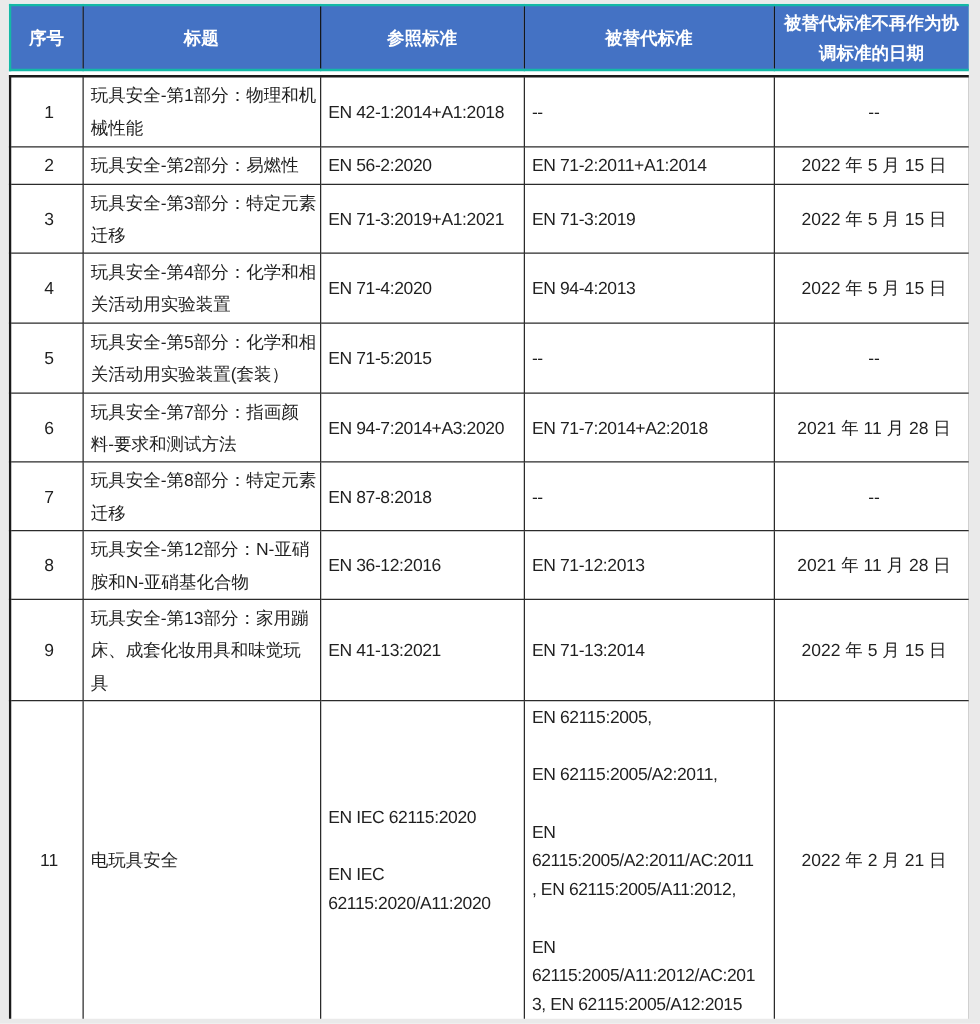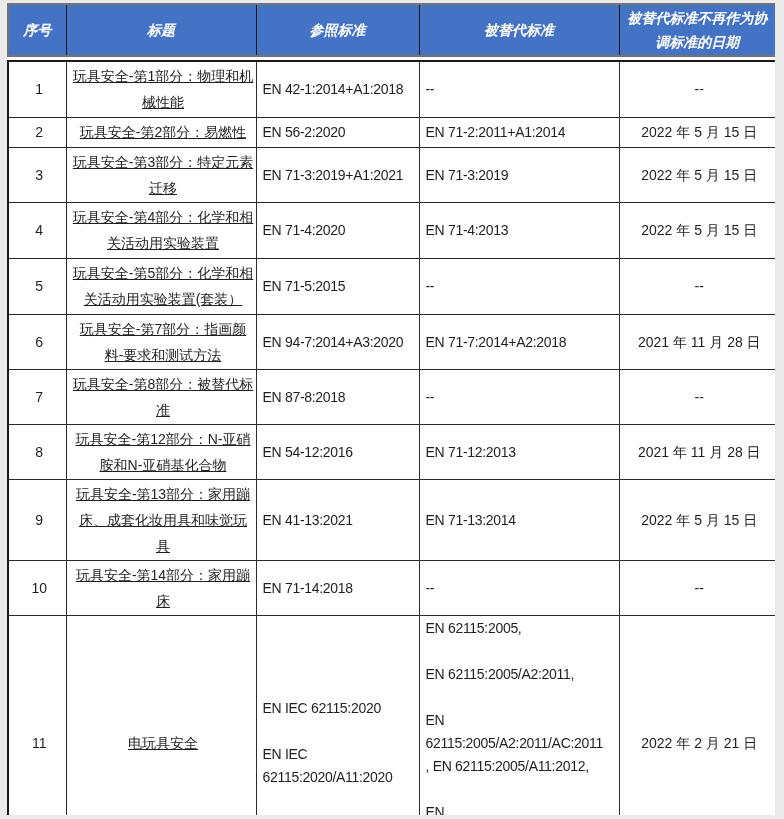--- a/index.html
+++ b/index.html
@@ -13,41 +13,41 @@
     overflow:hidden;
   }
   table{border-collapse:collapse;table-layout:fixed;width:768px;}
   col.c1{width:58px;}
   col.c2{width:190px;}
   col.c3{width:163px;}
   col.c4{width:200px;}
   col.c5{width:157px;}
 
   
-  table.hdr{border:2px solid #737373;font-style:italic;}
+  table.hdr{border:2px solid #14b8a6;}
   table.hdr th{
     background:#4472c4;color:#ffffff;
     font-size:14px;font-weight:bold;
     text-align:center;vertical-align:middle;
     border:1px solid #14171c;
     line-height:24px;padding:1px 4px;
     height:48px;
   }
 
   
   table.bdy{border:2px solid #1a1a1a;border-bottom-width:3px;margin-top:3px;}
   table.bdy td{
     border:1px solid #2b2b2b;
     font-size:14px;line-height:26px;
     vertical-align:middle;
     padding:1px 2px 1px 6px;
     overflow:hidden;
   }
   td.c-no{text-align:center;padding:1px 0;}
-  td.c-title{text-align:center;text-decoration:underline;}
+  td.c-title{text-align:left;}
   td.c-ref,td.c-rep{letter-spacing:-0.3px;}
   td.c-date{text-align:center;padding:1px 2px;}
   .pre{white-space:pre-line;}
   tr.r11 td.c-ref, tr.r11 td.c-rep{line-height:23px;}
 </style>
 </head>
 <body>
 
 <div>
 
@@ -101,21 +101,21 @@
       <td class="c-title">玩具安全-第3部分：特定元素迁移</td>
       <td class="c-ref pre">EN 71-3:2019+A1:2021</td>
       <td class="c-rep pre">EN 71-3:2019</td>
       <td class="c-date">2022 年 5 月 15 日</td>
     </tr>
 
     <tr style="height:56px">
       <td class="c-no">4</td>
       <td class="c-title">玩具安全-第4部分：化学和相关活动用实验装置</td>
       <td class="c-ref pre">EN 71-4:2020</td>
-      <td class="c-rep pre">EN 71-4:2013</td>
+      <td class="c-rep pre">EN 94-4:2013</td>
       <td class="c-date">2022 年 5 月 15 日</td>
     </tr>
 
     <tr style="height:56px">
       <td class="c-no">5</td>
       <td class="c-title">玩具安全-第5部分：化学和相关活动用实验装置(套装）</td>
       <td class="c-ref pre">EN 71-5:2015</td>
       <td class="c-rep pre">--</td>
       <td class="c-date">--</td>
     </tr>
@@ -123,49 +123,42 @@
     <tr style="height:55px">
       <td class="c-no">6</td>
       <td class="c-title">玩具安全-第7部分：指画颜料-要求和测试方法</td>
       <td class="c-ref pre">EN 94-7:2014+A3:2020</td>
       <td class="c-rep pre">EN 71-7:2014+A2:2018</td>
       <td class="c-date">2021 年 11 月 28 日</td>
     </tr>
 
     <tr style="height:55px">
       <td class="c-no">7</td>
-      <td class="c-title">玩具安全-第8部分：被替代标准</td>
+      <td class="c-title">玩具安全-第8部分：特定元素迁移</td>
       <td class="c-ref pre">EN 87-8:2018</td>
       <td class="c-rep pre">--</td>
       <td class="c-date">--</td>
     </tr>
 
     <tr style="height:54px">
       <td class="c-no">8</td>
       <td class="c-title">玩具安全-第12部分：N-亚硝胺和N-亚硝基化合物</td>
-      <td class="c-ref pre">EN 54-12:2016</td>
+      <td class="c-ref pre">EN 36-12:2016</td>
       <td class="c-rep pre">EN 71-12:2013</td>
       <td class="c-date">2021 年 11 月 28 日</td>
     </tr>
 
     <tr style="height:55px">
       <td class="c-no">9</td>
       <td class="c-title">玩具安全-第13部分：家用蹦床、成套化妆用具和味觉玩具</td>
       <td class="c-ref pre">EN 41-13:2021</td>
       <td class="c-rep pre">EN 71-13:2014</td>
       <td class="c-date">2022 年 5 月 15 日</td>
     </tr>
 
-    <tr style="height:30px">
-      <td class="c-no">10</td>
-      <td class="c-title">玩具安全-第14部分：家用蹦床</td>
-      <td class="c-ref pre">EN 71-14:2018</td>
-      <td class="c-rep pre">--</td>
-      <td class="c-date">--</td>
-    </tr>
 
     <tr class="r11" style="height:255px">
       <td class="c-no">11</td>
       <td class="c-title">电玩具安全</td>
       <td class="c-ref pre">EN IEC 62115:2020
 
 EN IEC
 62115:2020/A11:2020</td>
       <td class="c-rep pre">EN 62115:2005,
 

